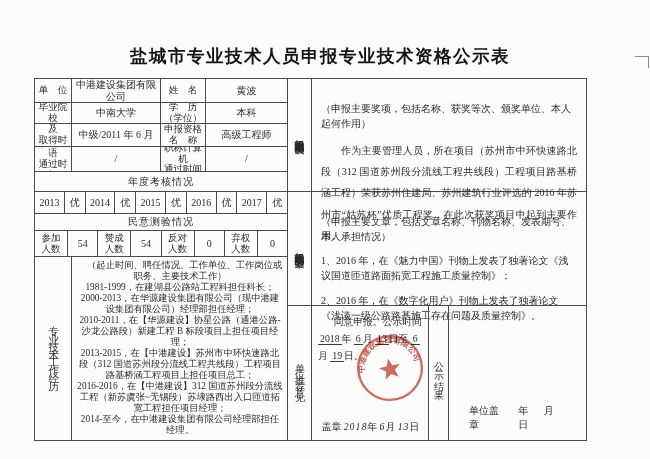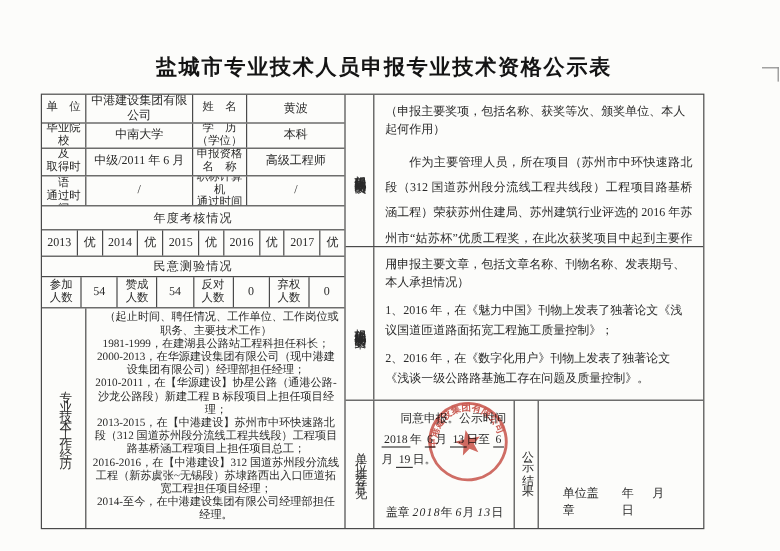--- a/index.html
+++ b/index.html
@@ -30,30 +30,30 @@
   .vlab{border-right:1px solid #4a4a4a;display:flex;align-items:center;justify-content:center;box-sizing:border-box;}
   .w24{width:24px}.w20{width:20px}.w37{width:37px}
   .vtext{writing-mode:vertical-lr;text-orientation:upright;font-size:9.8px;line-height:1;letter-spacing:.5px;}
   .vtext.sp6{font-size:10px;letter-spacing:6px;}
   .vtext.sp10{font-size:10px;letter-spacing:10px;}
   .vtext.sp8{font-size:10.5px;letter-spacing:8px;}
   .work-body{flex:1;padding:3px 4px 2px 5px;font-size:9.3px;line-height:1.18;text-align:center;min-width:0;}
   .work-intro{text-indent:1em;}
   .aw{height:127px}.ar{height:128px}
   .pane{flex:1;padding:7px 9px 4px 9px;font-size:10px;text-align:left;min-width:0;box-sizing:border-box;}
-  .note{line-height:1.5;}
+  .note{line-height:1.5;margin-top:15px;}
   .aw-body{margin-top:9px;line-height:2.12;text-indent:2em;text-align:justify;}
   .art-item{margin-top:9px;line-height:1.55;}
   .rec-row{flex:1;display:flex;border-bottom:none;}
   .rec-body{width:117px;border-right:1px solid #4a4a4a;box-sizing:border-box;position:relative;
             padding:7px 5px 6px 6px;font-size:9.8px;display:flex;flex-direction:column;
             justify-content:space-between;text-align:left;gap:28px;}
   .rec-text{line-height:1.75;text-indent:1.6em;}
   .blank{border-bottom:1px solid #3a3a3a;padding:0 2px;}
-  .rec-seal-line{text-align:center;white-space:nowrap;}
+  .rec-seal-line{text-align:center;white-space:nowrap;margin-top:29px;}
   .hand{font-style:italic;letter-spacing:1px;}
   .result-cell{flex:1;display:flex;align-items:flex-end;justify-content:space-between;
                padding:0 14px 8px 20px;font-size:10px;box-sizing:border-box;}
   .date-units span{margin-left:13px;}
   .stamp{position:absolute;left:355px;top:333px;width:70px;height:70px;
          transform:rotate(-12deg);opacity:.82;mix-blend-mode:multiply;pointer-events:none;}
 </style>
 </head>
 <body>
 

